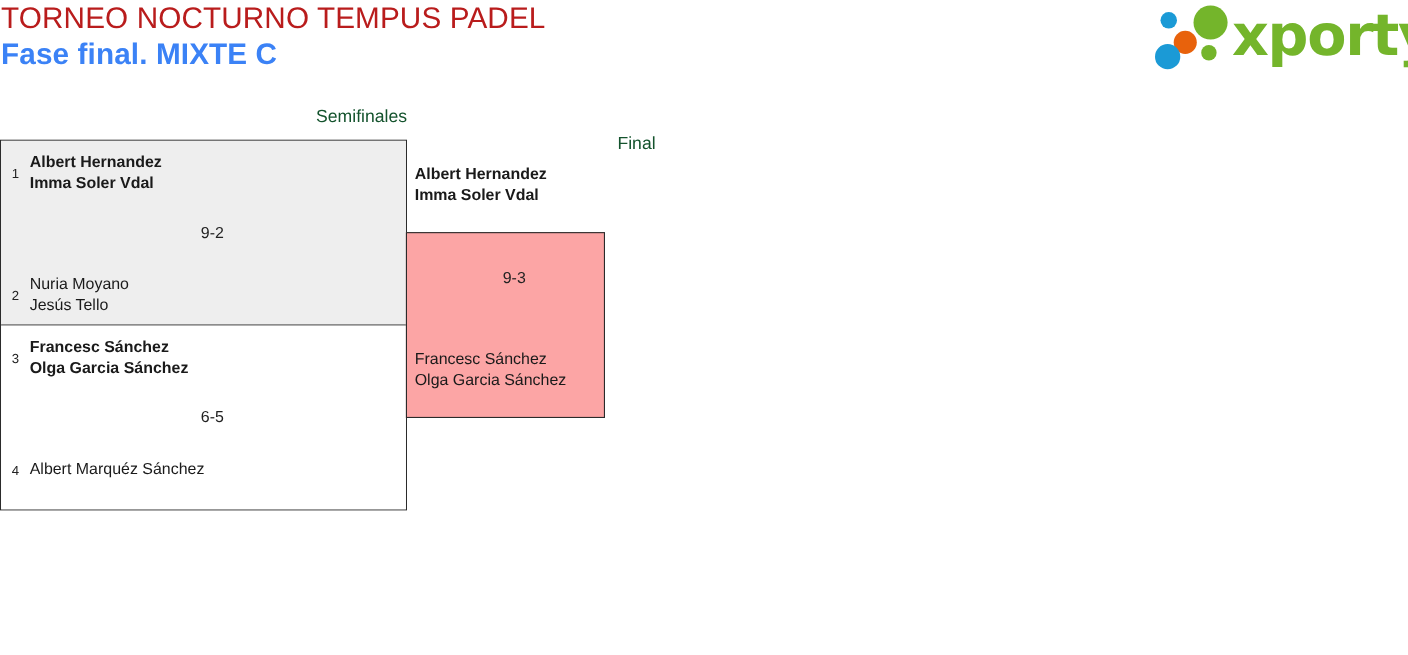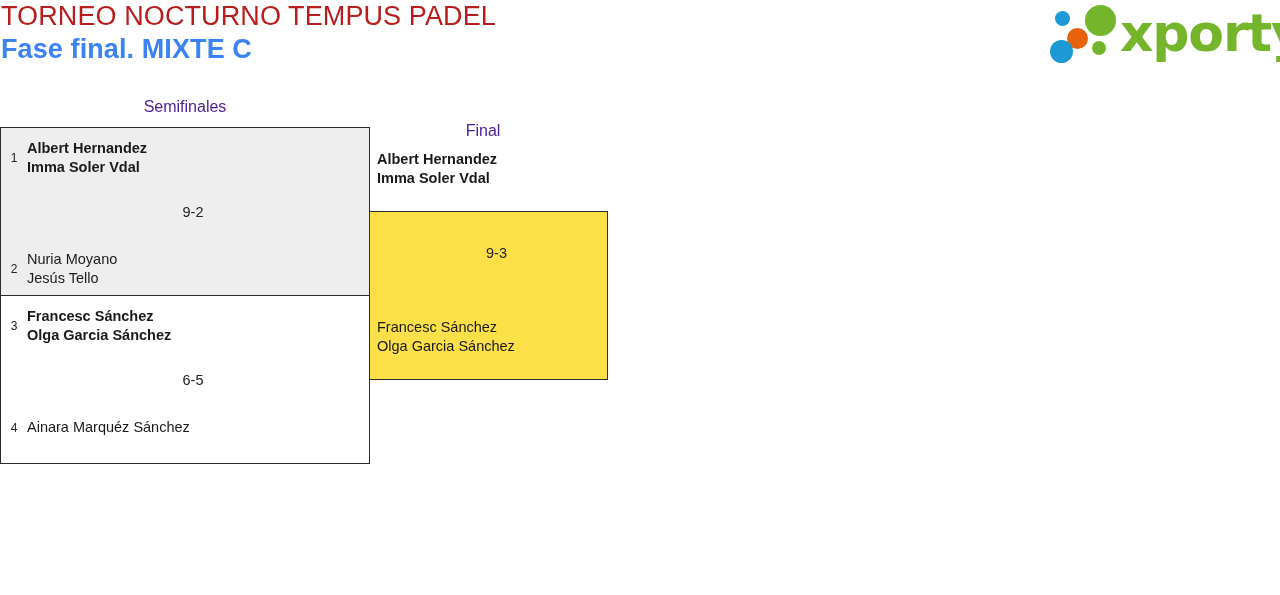--- a/index.html
+++ b/index.html
@@ -43,21 +43,21 @@
   .logo-word {
     position: absolute; left: 76px; top: 0px;
     font-size: 52px; font-weight: 700; color: #74b52b;
     letter-spacing: -1.2px; line-height: 60px;
     font-family: "DejaVu Sans", sans-serif;
   }
 
   
   .round-header {
     position: absolute; font-size: 16px; font-weight: 400;
-    color: #4c1d95; text-align: center; line-height: 20px;
+    color: #14532d; text-align: right; line-height: 20px;
   }
   .round-header.semis { left: 0px;   top: 97px; width: 370px; }
   .round-header.final { left: 370px; top: 97px; width: 226px; margin-top: 24px; }
 
   
   .sf-wrap {
     position: absolute; left: 0px; top: 127px;
     width: 370px; height: 337px;
     border: 1px solid #2b2b2b;
     border-top: 1px solid #2b2b2b;
@@ -88,23 +88,23 @@
     position: absolute; left: 0; width: 100%;
     text-align: center; font-size: 14.5px; color: #222222;
     line-height: 19px;
     padding-left: 16px;
   }
   .sf-score { top: 75px; }
 
   
   .final-box {
     position: absolute; left: 369px; top: 211px;
-    width: 239px; height: 169px;
+    width: 181px; height: 169px;
     border: 1px solid #2b2b2b;
-    background: #fde047;
+    background: #fca5a5;
   }
   .final-score { top: 32px; }
 
   .final-team {
     position: absolute; font-size: 14.5px; line-height: 19px; color: #1a1a1a;
   }
   .final-team .n { display: block; white-space: nowrap; }
   .final-team.winner { font-weight: 700; }
   .final-team.top    { left: 377px; top: 150px; }
   .final-team.bottom { left: 377px; top: 318px; }
@@ -158,21 +158,21 @@
         <span class="seed">3</span>
         <span class="names winner">
           <span class="n">Francesc Sánchez</span>
           <span class="n">Olga Garcia Sánchez</span>
         </span>
       </div>
       <div class="score sf-score">6-5</div>
       <div class="team bottom">
         <span class="seed">4</span>
         <span class="names">
-          <span class="n">Ainara Marquéz Sánchez</span>
+          <span class="n">Albert Marquéz Sánchez</span>
         </span>
       </div>
     </div>
 
   </div>
 
   <div class="final-box">
     <div class="score final-score">9-3</div>
   </div>
 

